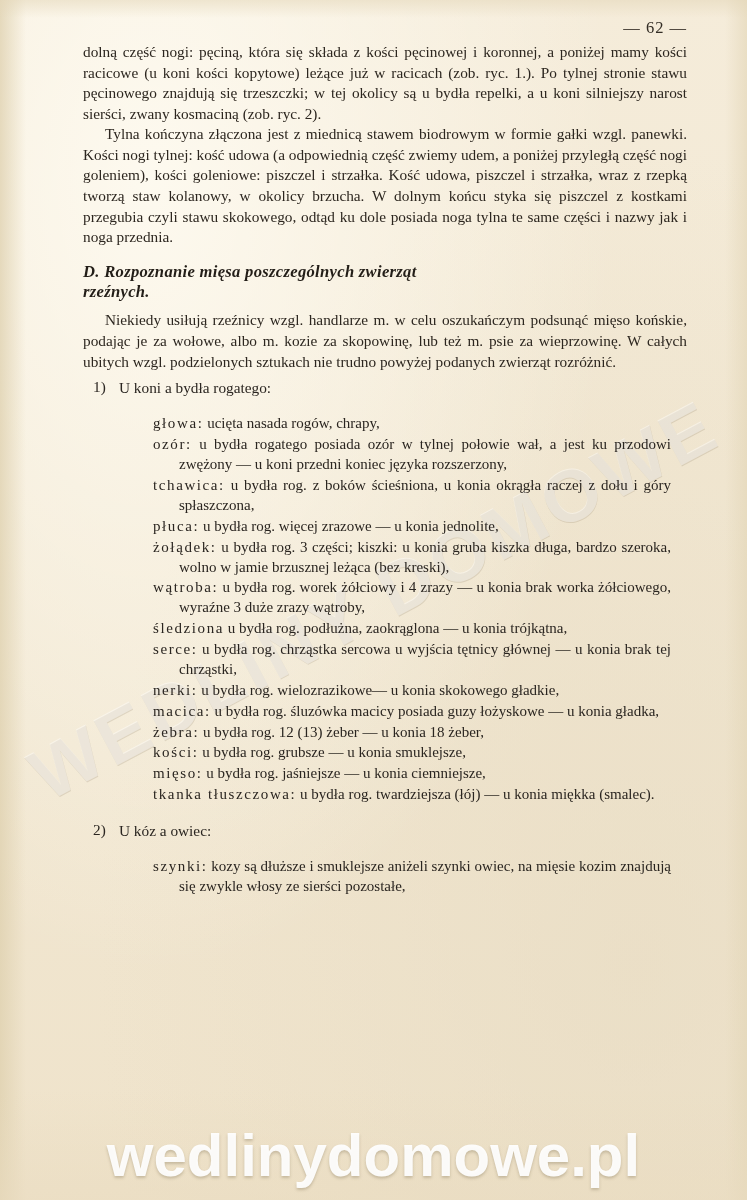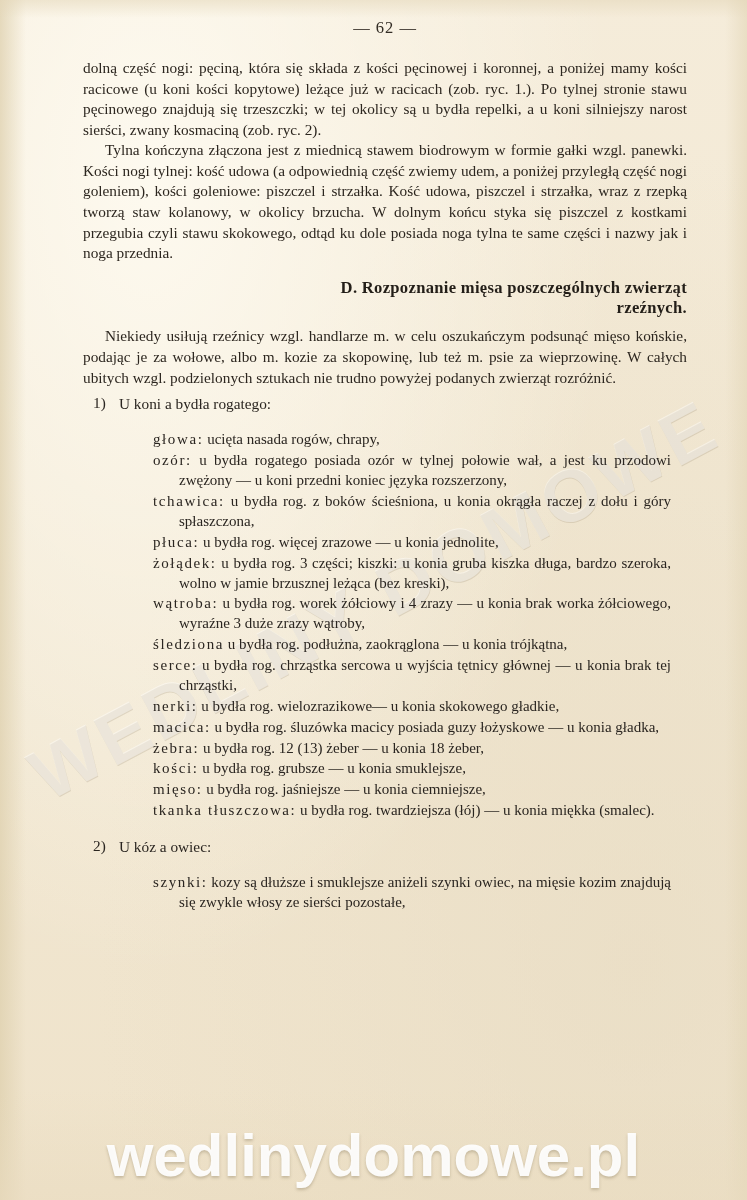--- a/index.html
+++ b/index.html
@@ -46,45 +46,46 @@
     opacity: .55;
     pointer-events: none;
   }
   .content {
     position: absolute;
     left: 83px;
     right: 60px;
     top: 18px;
   }
   .folio {
-    text-align: center;
+    text-align: right;
     font-size: 16.5px;
     letter-spacing: 1px;
-    margin-bottom: 20px;
+    margin-bottom: 4px;
     color: #332d25;
   }
 
   p.body {
     margin: 0 0 0 0;
     font-size: 15.3px;
     line-height: 1.345;
     text-align: justify;
     text-justify: inter-word;
     color: #2c261f;
   }
   p.body.indent { text-indent: 22px; }
 
   h2.section {
     font-size: 16.6px;
     font-weight: bold;
-    text-align: right;
+    text-align: left;
     margin: 14px 0 9px 0;
     line-height: 1.2;
     letter-spacing: .3px;
     color: #231e18;
+    font-style: italic;
   }
 
   ol.mainlist {
     list-style: none;
     margin: 6px 0 0 0;
     padding: 0;
   }
   ol.mainlist > li {
     position: relative;
     padding-left: 36px;

